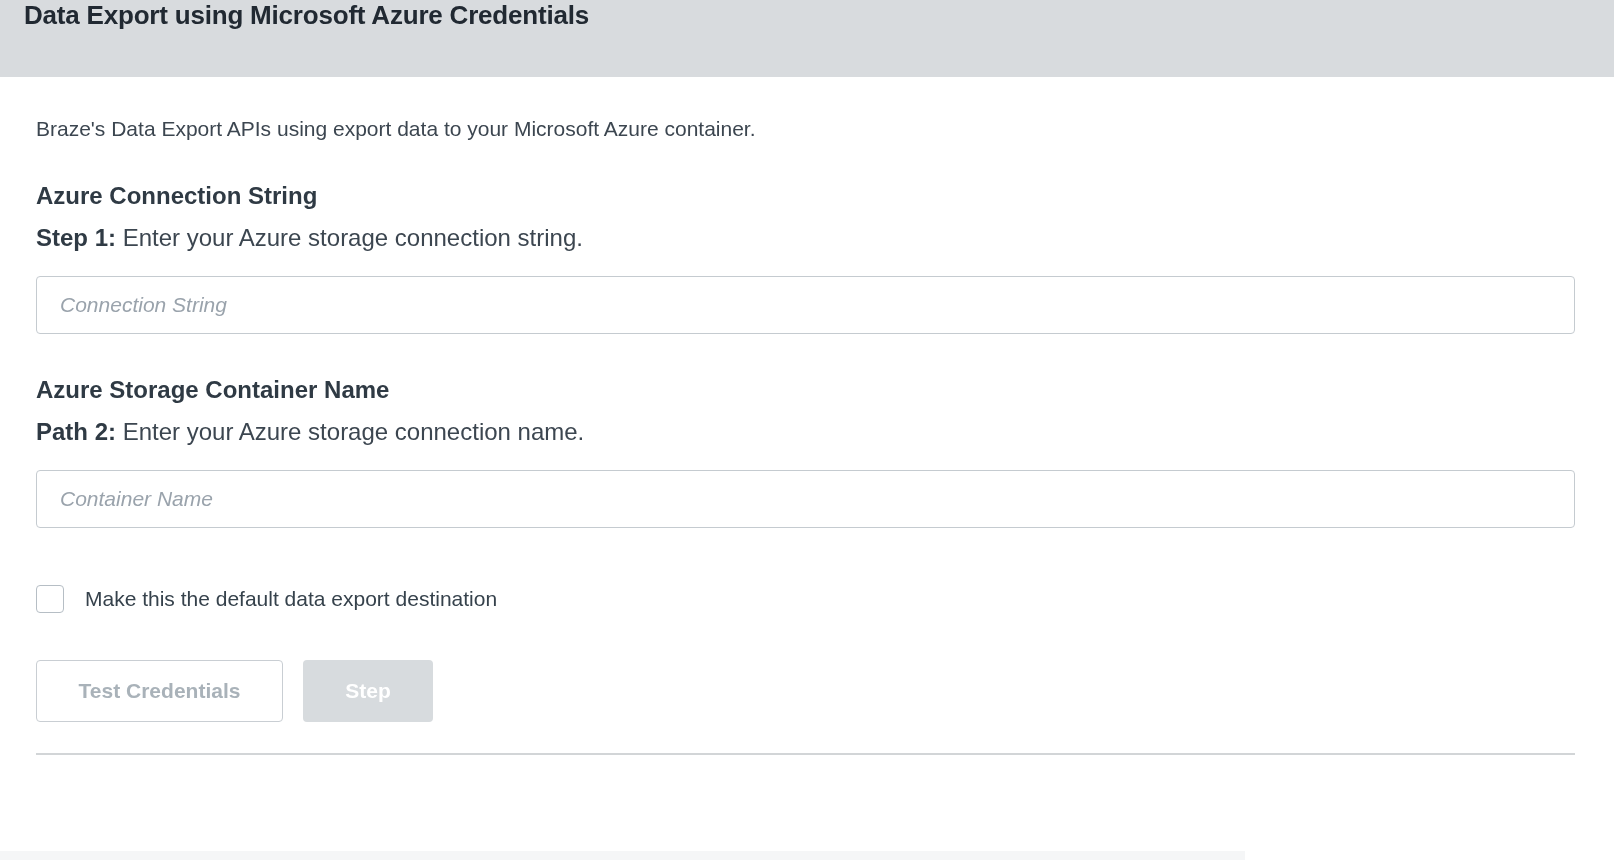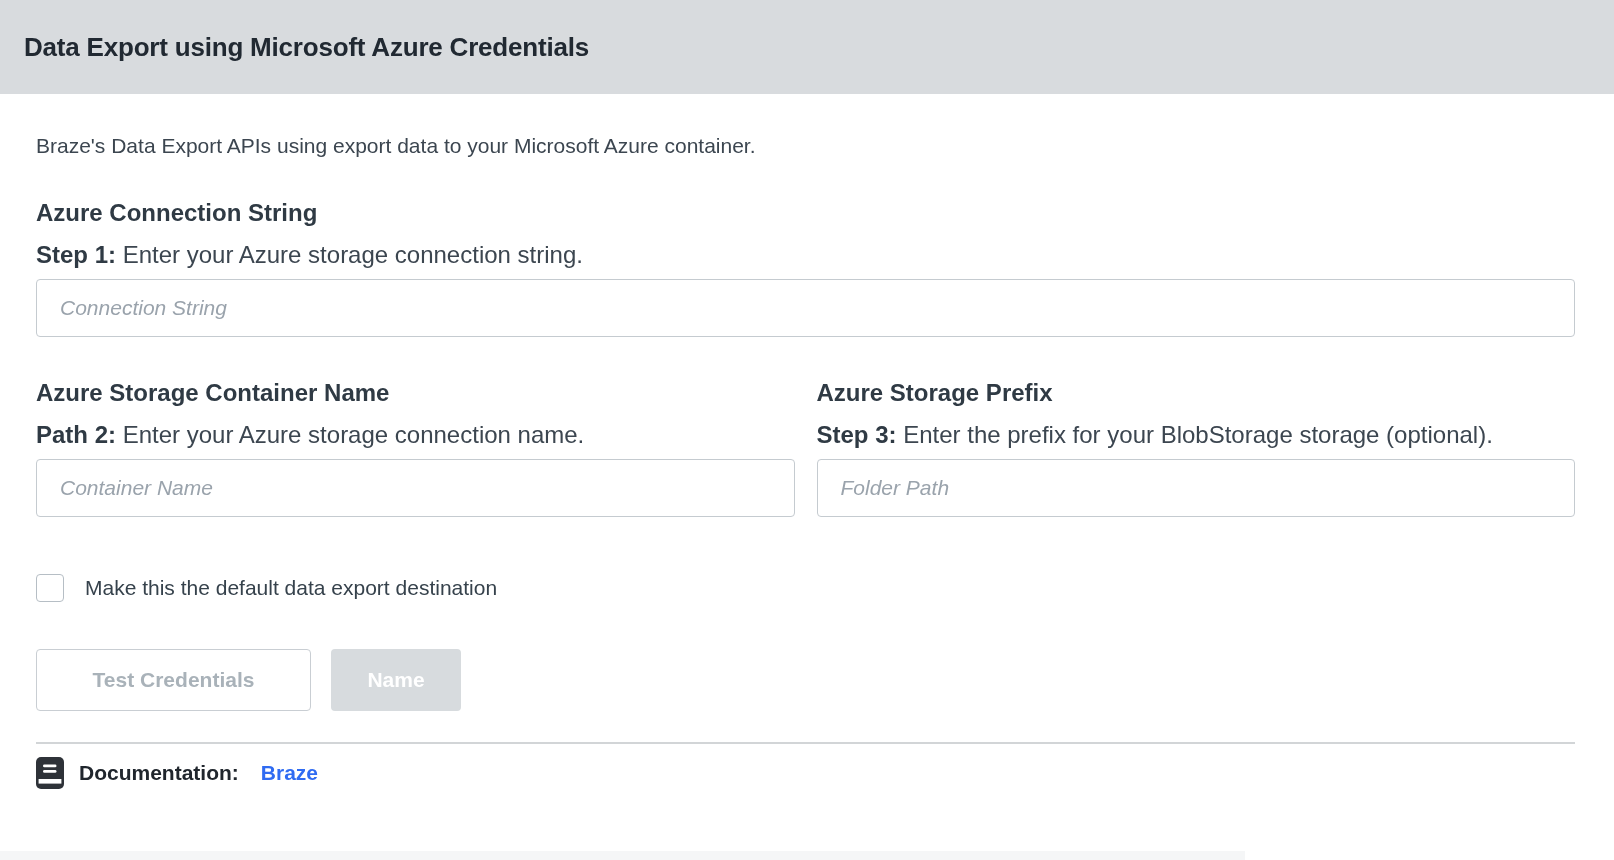--- a/index.html
+++ b/index.html
@@ -21,24 +21,24 @@
   }
   *{box-sizing:border-box;margin:0;padding:0;}
   html,body{width:1614px;height:860px;}
   body{
     font-family:"Liberation Sans","DejaVu Sans",sans-serif;
     background:#ffffff;
     position:relative;
     overflow:hidden;
   }
   .panel-header{
-    height:94px;
+    height:77px;
     background:var(--header-bg);
     display:flex;
-    align-items:center;
+    align-items:flex-start;
     padding-left:24px;
   }
   .panel-header h1{
     font-size:26px;
     font-weight:bold;
     color:var(--title-color);
     letter-spacing:-0.2px;
   }
   .content{
     padding:0 39px 0 36px;
@@ -60,21 +60,21 @@
     color:var(--body-color);
   }
   .step-line .step-prefix{
     font-weight:bold;
     color:var(--label-color);
   }
   .text-input{
     display:block;
     width:100%;
     height:58px;
-    margin-top:10px;
+    margin-top:24px;
     border:1px solid var(--input-border);
     border-radius:4px;
     padding:0 23px;
     font-size:21px;
     color:#333d46;
     font-family:"Liberation Sans","DejaVu Sans",sans-serif;
     background:#ffffff;
     outline:none;
   }
   .text-input::placeholder{
@@ -114,21 +114,21 @@
   }
   .btn{
     height:62px;
     border-radius:4px;
     font-size:21px;
     font-weight:bold;
     font-family:"Liberation Sans","DejaVu Sans",sans-serif;
     cursor:default;
   }
   .btn-outline{
-    width:275px;
+    width:247px;
     background:#ffffff;
     border:1px solid var(--btn-outline-border);
     color:var(--btn-outline-text);
   }
   .btn-solid-disabled{
     width:130px;
     margin-left:20px;
     background:var(--btn-disabled-bg);
     border:none;
     color:var(--btn-disabled-text);
@@ -187,45 +187,30 @@
     <p class="step-line"><span class="step-prefix">Step 1:</span><span> Enter your Azure storage connection string.</span></p>
     <input class="text-input" type="text" placeholder="Connection String" style="">
   </section>
 
   <section class="two-col">
     <div class="col">
       <div class="field-label">Azure Storage Container Name</div>
       <p class="step-line"><span class="step-prefix">Path 2:</span><span> Enter your Azure storage connection name.</span></p>
       <input class="text-input" type="text" placeholder="Container Name" style="">
     </div>
-    <div class="col">
-      <div class="field-label">Azure Storage Prefix</div>
-      <p class="step-line"><span class="step-prefix">Step 3:</span><span> Enter the prefix for your BlobStorage storage (optional).</span></p>
-      <input class="text-input" type="text" placeholder="Folder Path" style="">
-    </div>
   </section>
 
   <div class="checkbox-row">
     <span class="checkbox" role="checkbox" aria-checked="false"></span>
     <span class="checkbox-label">Make this the default data export destination</span>
   </div>
 
   <div class="button-row">
     <button class="btn btn-outline">Test Credentials</button>
-    <button class="btn btn-solid-disabled" disabled="">Name</button>
+    <button class="btn btn-solid-disabled" disabled="">Step</button>
   </div>
 
   <hr class="divider">
 
-  <div class="doc-row">
-    <svg class="doc-icon" viewBox="0 0 28 32" aria-hidden="true">
-      <path d="M5 0 H23 A5 5 0 0 1 28 5 V27 A5 5 0 0 1 23 32 H5 A5 5 0 0 1 0 27 V5 A5 5 0 0 1 5 0 Z" fill="#2e3238"></path>
-      <rect x="7" y="7.5" width="13.5" height="2.8" rx="1.4" fill="#ffffff"></rect>
-      <rect x="7" y="13" width="13.5" height="2.8" rx="1.4" fill="#ffffff"></rect>
-      <rect x="2.6" y="22" width="22.8" height="4.6" fill="#ffffff"></rect>
-    </svg>
-    <span class="doc-label">Documentation:</span>
-    <a class="doc-link" href="#">Braze</a>
-  </div>
 
 </main>
 
 <div class="bottom-strip"></div>
 
 </body></html>

